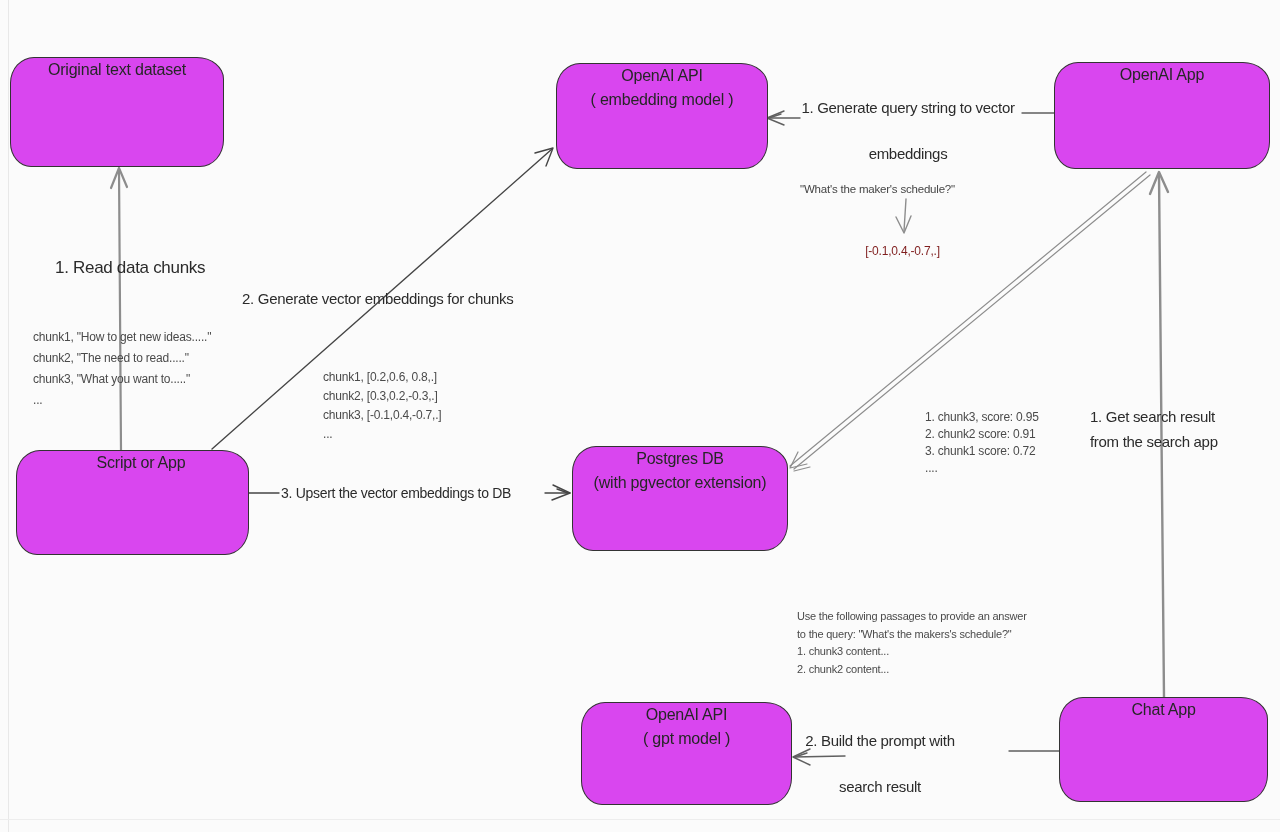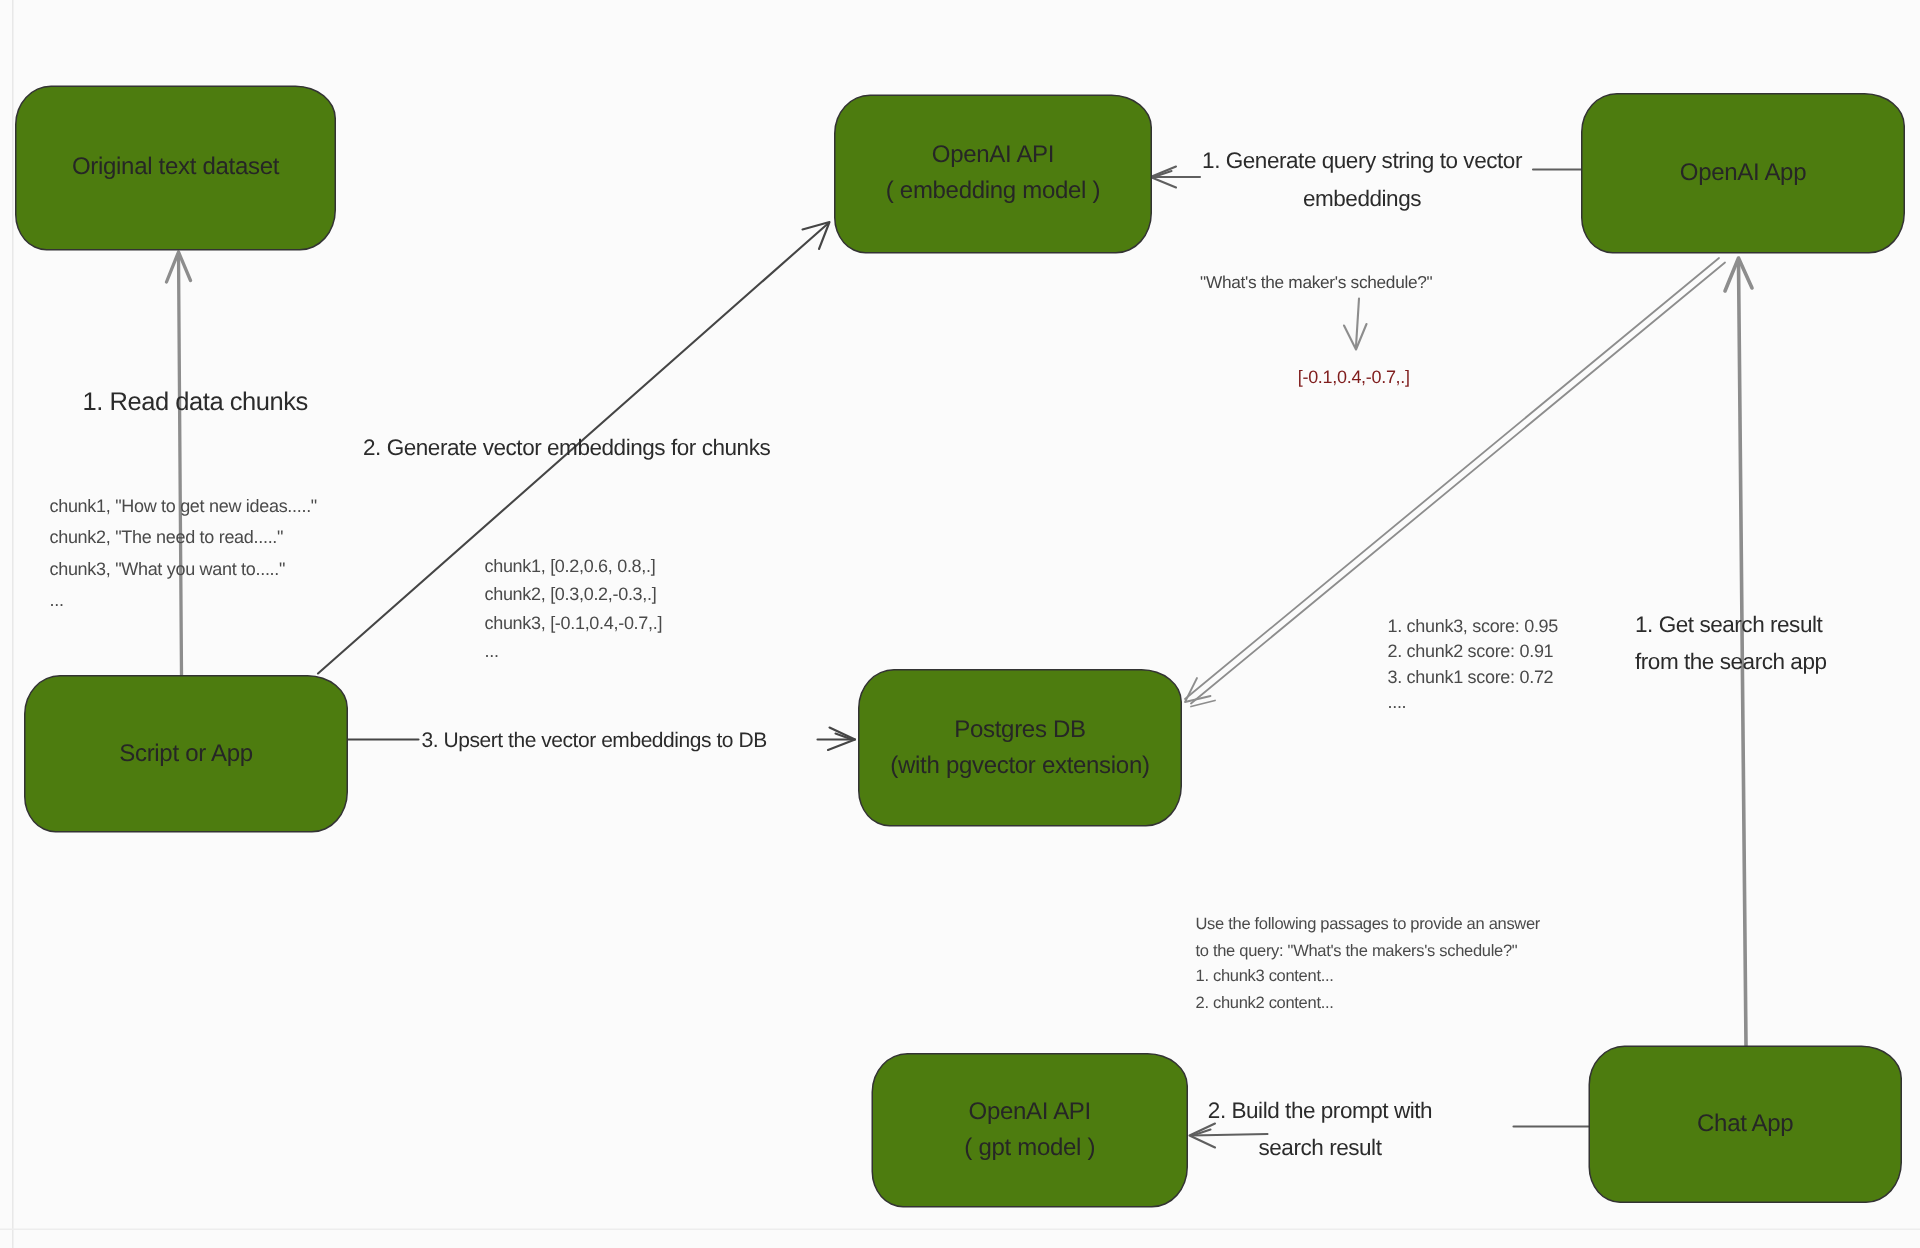--- a/index.html
+++ b/index.html
@@ -11,42 +11,42 @@
   }
   .canvas{position:relative;width:1280px;height:832px;background:#fbfbfb;}
   .edge-left{position:absolute;left:8px;top:0;width:1px;height:832px;background:#e8e8e8;}
   .edge-bottom{position:absolute;left:0;top:819px;width:1280px;height:1px;background:#ededed;}
 
   svg.arrows{position:absolute;left:0;top:0;width:1280px;height:832px;z-index:1;}
   svg.arrows path{fill:none;stroke-linecap:round;stroke-linejoin:round;}
 
   .node{
     position:absolute;z-index:2;
-    background:#4d7c0f;
+    background:#d946ef;
     border:1.7px solid #333;
     border-radius:24px 27px 24px 21px / 26px 22px 27px 24px;
-    display:flex;flex-direction:column;align-items:center;justify-content:center;
+    display:flex;flex-direction:column;align-items:center;justify-content:flex-start;
     text-align:center;
   }
   .node-label{
     font-size:16px;line-height:24px;color:#262626;letter-spacing:-0.2px;white-space:nowrap;
   }
   #node-original{left:10px;top:57px;width:212px;height:108px;}
   #node-embedding{left:556px;top:63px;width:210px;height:104px;}
   #node-search{left:1054px;top:62px;width:214px;height:105px;}
-  #node-script{left:16px;top:450px;width:214px;height:103px;}
+  #node-script{left:16px;top:450px;width:214px;height:103px;padding-left:17px;}
   #node-postgres{left:572px;top:446px;width:214px;height:103px;}
   #node-gpt{left:581px;top:702px;width:209px;height:101px;}
   #node-chat{left:1059px;top:697px;width:207px;height:103px;}
 
   .edge-label{
     position:absolute;z-index:3;color:#2b2b2b;font-size:15px;line-height:24px;
     letter-spacing:-0.3px;white-space:nowrap;
   }
-  .edge-label.centered{display:flex;flex-direction:column;align-items:center;}
+  .edge-label.centered{display:flex;flex-direction:column;align-items:center;gap:21px;}
   #lbl-read{left:55px;top:256px;font-size:17px;}
   #lbl-genembed{left:242px;top:287px;}
   #lbl-upsert{left:281px;top:484px;font-size:14px;line-height:19px;}
   #lbl-query{left:788px;top:95px;width:240px;line-height:25px;}
   #lbl-searchdb{left:830px;top:313px;}
   #lbl-getresult{left:1090px;top:404px;line-height:25px;}
   #lbl-buildprompt{left:790px;top:728px;width:180px;line-height:25px;}
 
   .ann{
     position:absolute;z-index:3;color:#4a4a4a;font-size:12px;line-height:18px;

